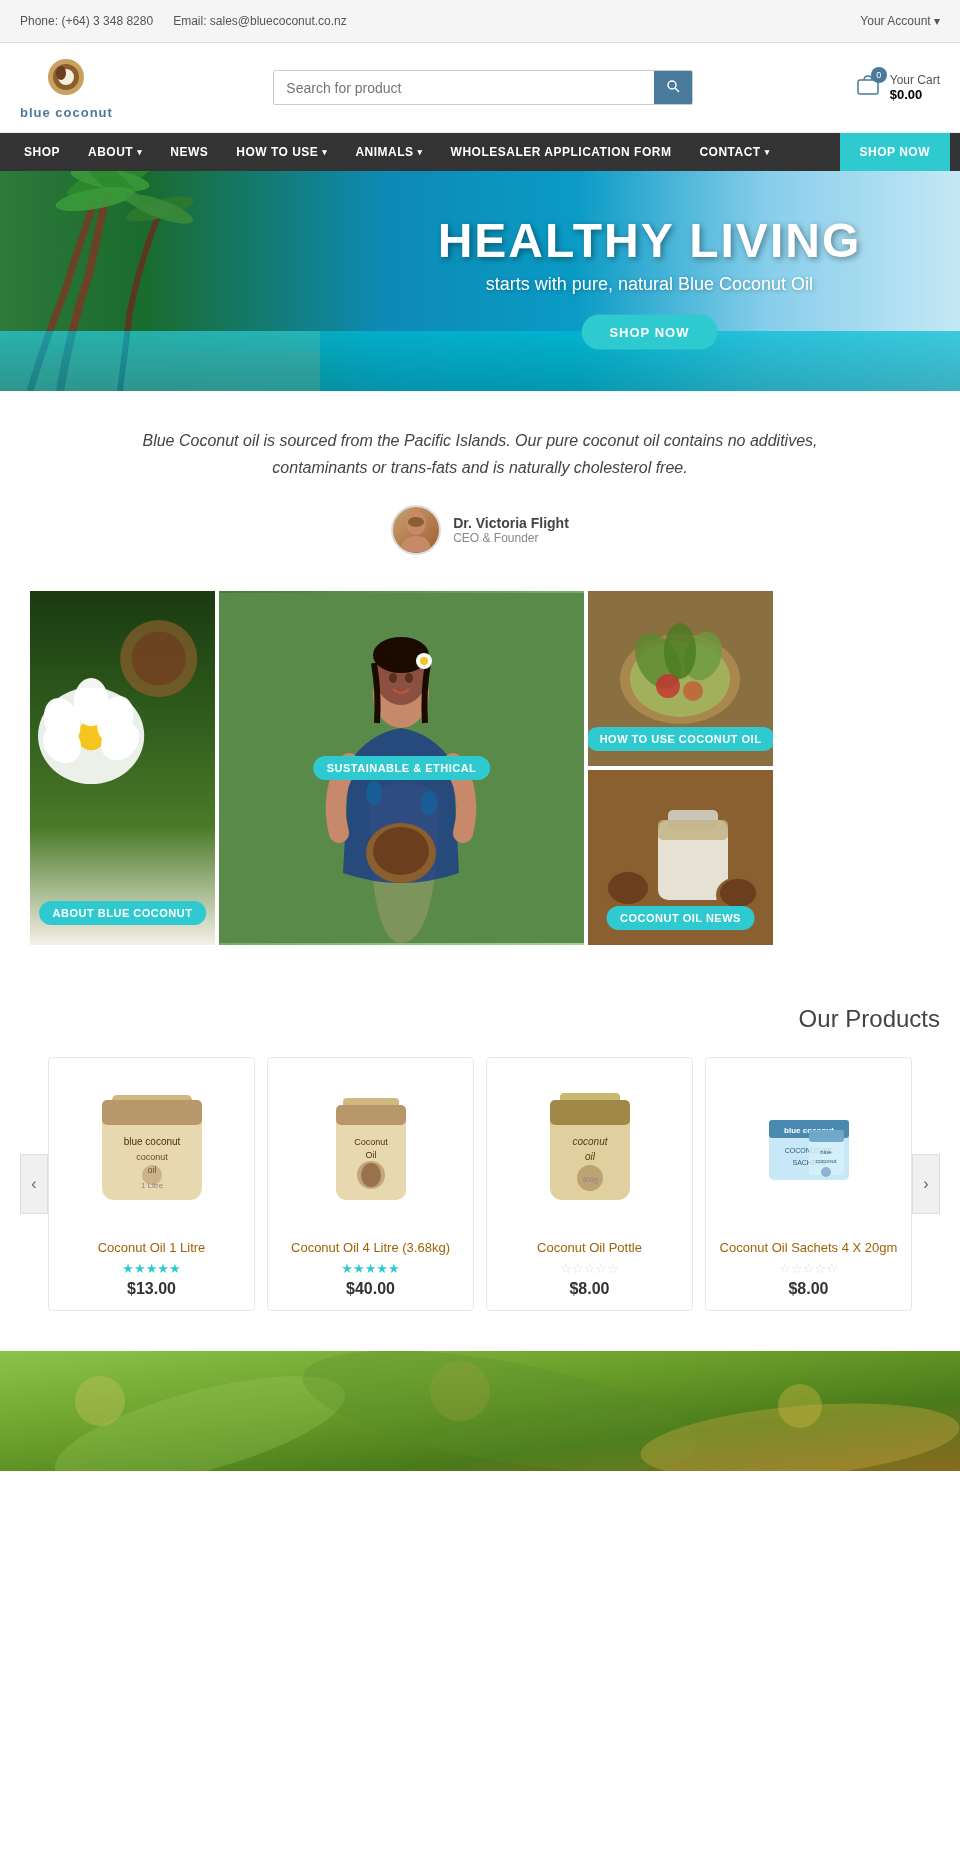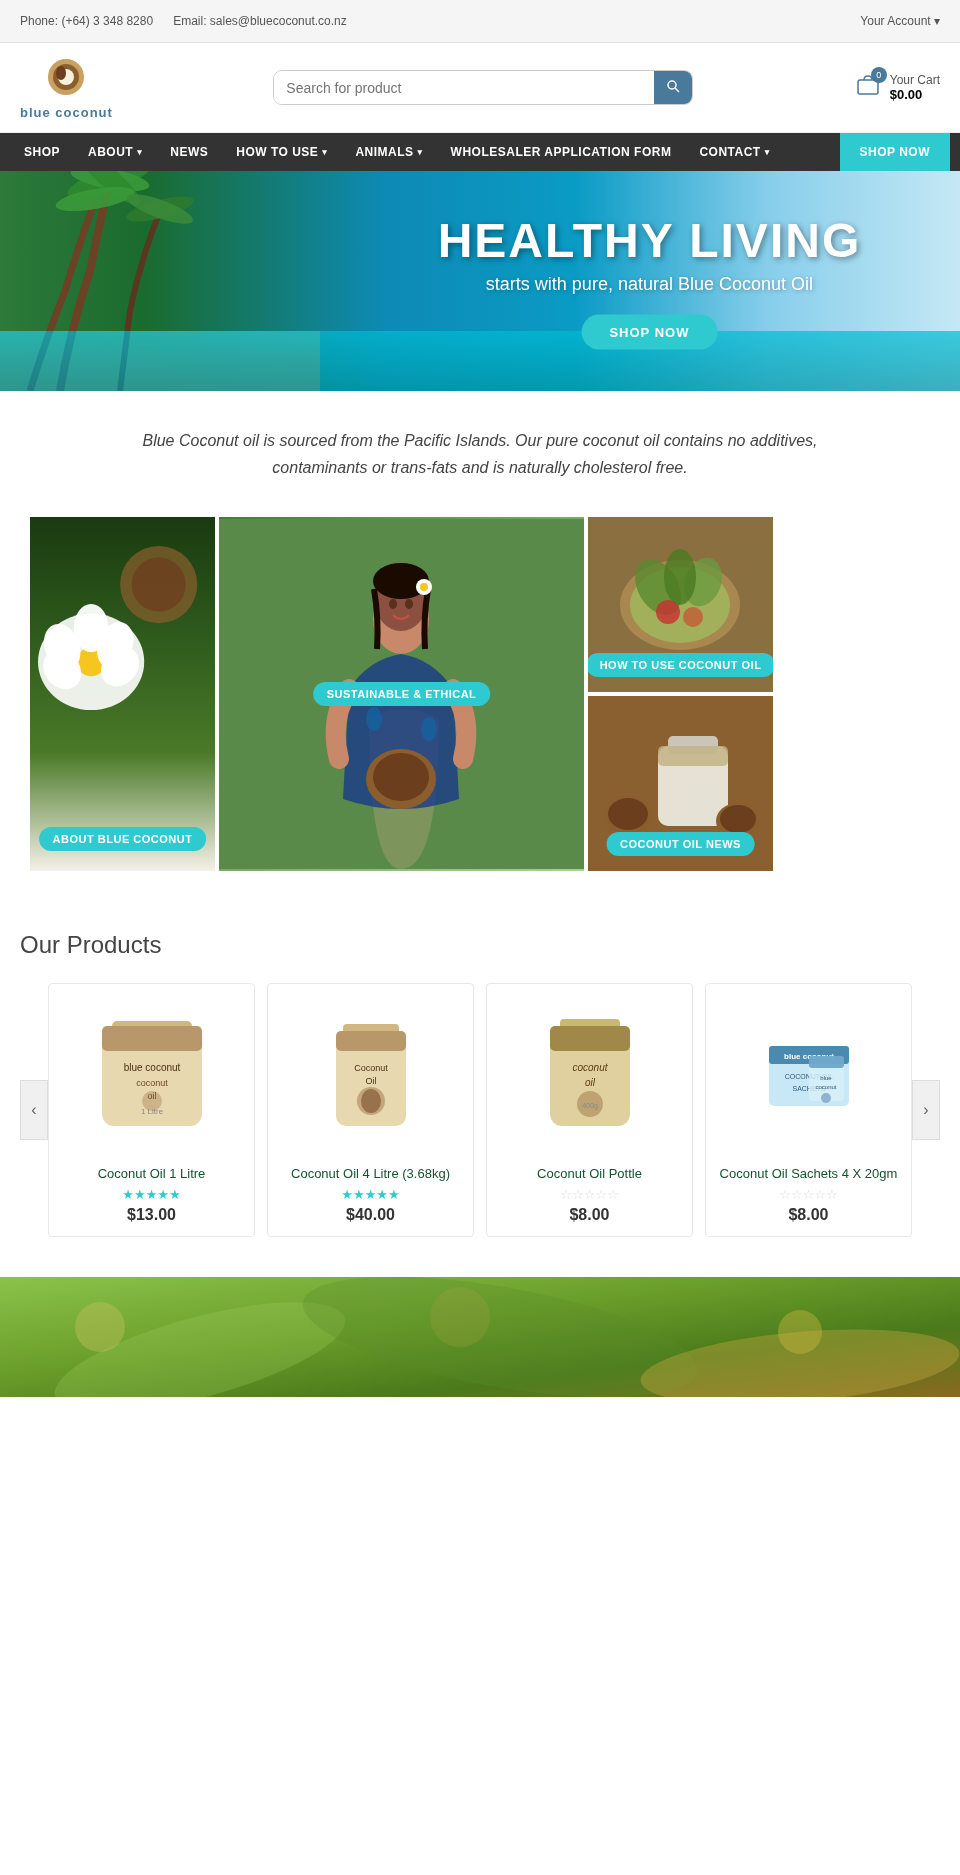--- a/index.html
+++ b/index.html
@@ -30,21 +30,21 @@
     }
     .logo-area { display: flex; flex-direction: column; align-items: center; }
     .logo-icon { width: 60px; height: 50px; }
     .logo-text { font-size: 13px; color: #4a7a9b; font-weight: bold; letter-spacing: 1px; }
     .search-bar {
       display: flex;
       flex: 1;
       max-width: 420px;
       margin: 0 30px;
       border: 1px solid #ccc;
-      border-radius: 9px;
+      border-radius: 2px;
       overflow: hidden;
     }
     .search-bar input {
       flex: 1;
       border: none;
       outline: none;
       padding: 8px 12px;
       font-size: 14px;
       color: #999;
     }
@@ -215,21 +215,21 @@
       font-weight: bold;
       text-transform: uppercase;
       text-align: center;
       white-space: nowrap;
       letter-spacing: 0.5px;
     }
 
     
     .products-section { padding: 20px 20px 40px; }
     .products-title {
-      text-align: left;
+      text-align: right;
       font-size: 24px;
       color: #444;
       margin-bottom: 24px;
       font-weight: normal;
     }
     .products-carousel {
       display: flex;
       align-items: center;
       gap: 0;
       position: relative;
@@ -261,21 +261,21 @@
       text-align: center;
       min-width: 0;
     }
     .product-img-wrap {
       height: 160px;
       display: flex;
       align-items: center;
       justify-content: center;
       margin-bottom: 10px;
     }
-    .product-name { font-size: 13px; color: #14532d; margin: 6px 0; }
+    .product-name { font-size: 13px; color: #a16207; margin: 6px 0; }
     .stars { color: #2ecad0; font-size: 13px; margin: 4px 0; }
     .stars.empty { color: #ddd; }
     .product-price { font-size: 16px; font-weight: bold; color: #333; }
 
     
     .footer-img {
       width: 100%;
       height: 120px;
       background: linear-gradient(135deg, #8bc34a 0%, #6a9e2a 30%, #4a7a1a 60%, #8a6a20 100%);
     }
@@ -380,20 +380,33 @@
 
   <div class="hero-content">
     <div class="hero-title">HEALTHY LIVING</div>
     <div class="hero-subtitle">starts with pure, natural Blue Coconut Oil</div>
     <div class="hero-btn">SHOP NOW</div>
   </div>
 </div>
 
 <div class="about-section">
   <p class="about-text">Blue Coconut oil is sourced from the Pacific Islands. Our pure coconut oil contains no additives, contaminants or trans-fats and is naturally cholesterol free.</p>
+  <div class="founder-row">
+    <div class="founder-avatar">
+      <svg width="40" height="44" viewBox="0 0 40 44">
+        <ellipse cx="20" cy="15" rx="10" ry="12" fill="#c8886a"></ellipse>
+        <path d="M5 44 Q5 28 20 28 Q35 28 35 44" fill="#c8886a"></path>
+        <ellipse cx="20" cy="14" rx="8" ry="5" fill="#8b5e2e"></ellipse>
+      </svg>
+    </div>
+    <div class="founder-info">
+      <div class="founder-name">Dr. Victoria Flight</div>
+      <div class="founder-title">CEO &amp; Founder</div>
+    </div>
+  </div>
 </div>
 
 <div class="image-grid">
 
   <div class="grid-cell tall" style="background:linear-gradient(to bottom, #1a5e20, #2e7d32, #388e3c, #ffffff 80%);background:linear-gradient(135deg,#1a4a10 0%,#2e6b1e 30%,#4a8a30 60%,#f5f0e8 100%);">
     <div style="width:100%;height:100%;background:linear-gradient(to bottom,#1a3a10,#2e5a1c,#4a7a28,#f5f0e8);display:flex;align-items:flex-end;justify-content:center;padding-bottom:30px;">
 
       <svg width="100%" height="60%" viewBox="0 0 185 220" style="position:absolute;top:0;">
         <circle cx="130" cy="70" r="40" fill="#8b5e2e" opacity="0.7"></circle>
         <circle cx="130" cy="70" r="28" fill="#6b3e1e" opacity="0.8"></circle>

